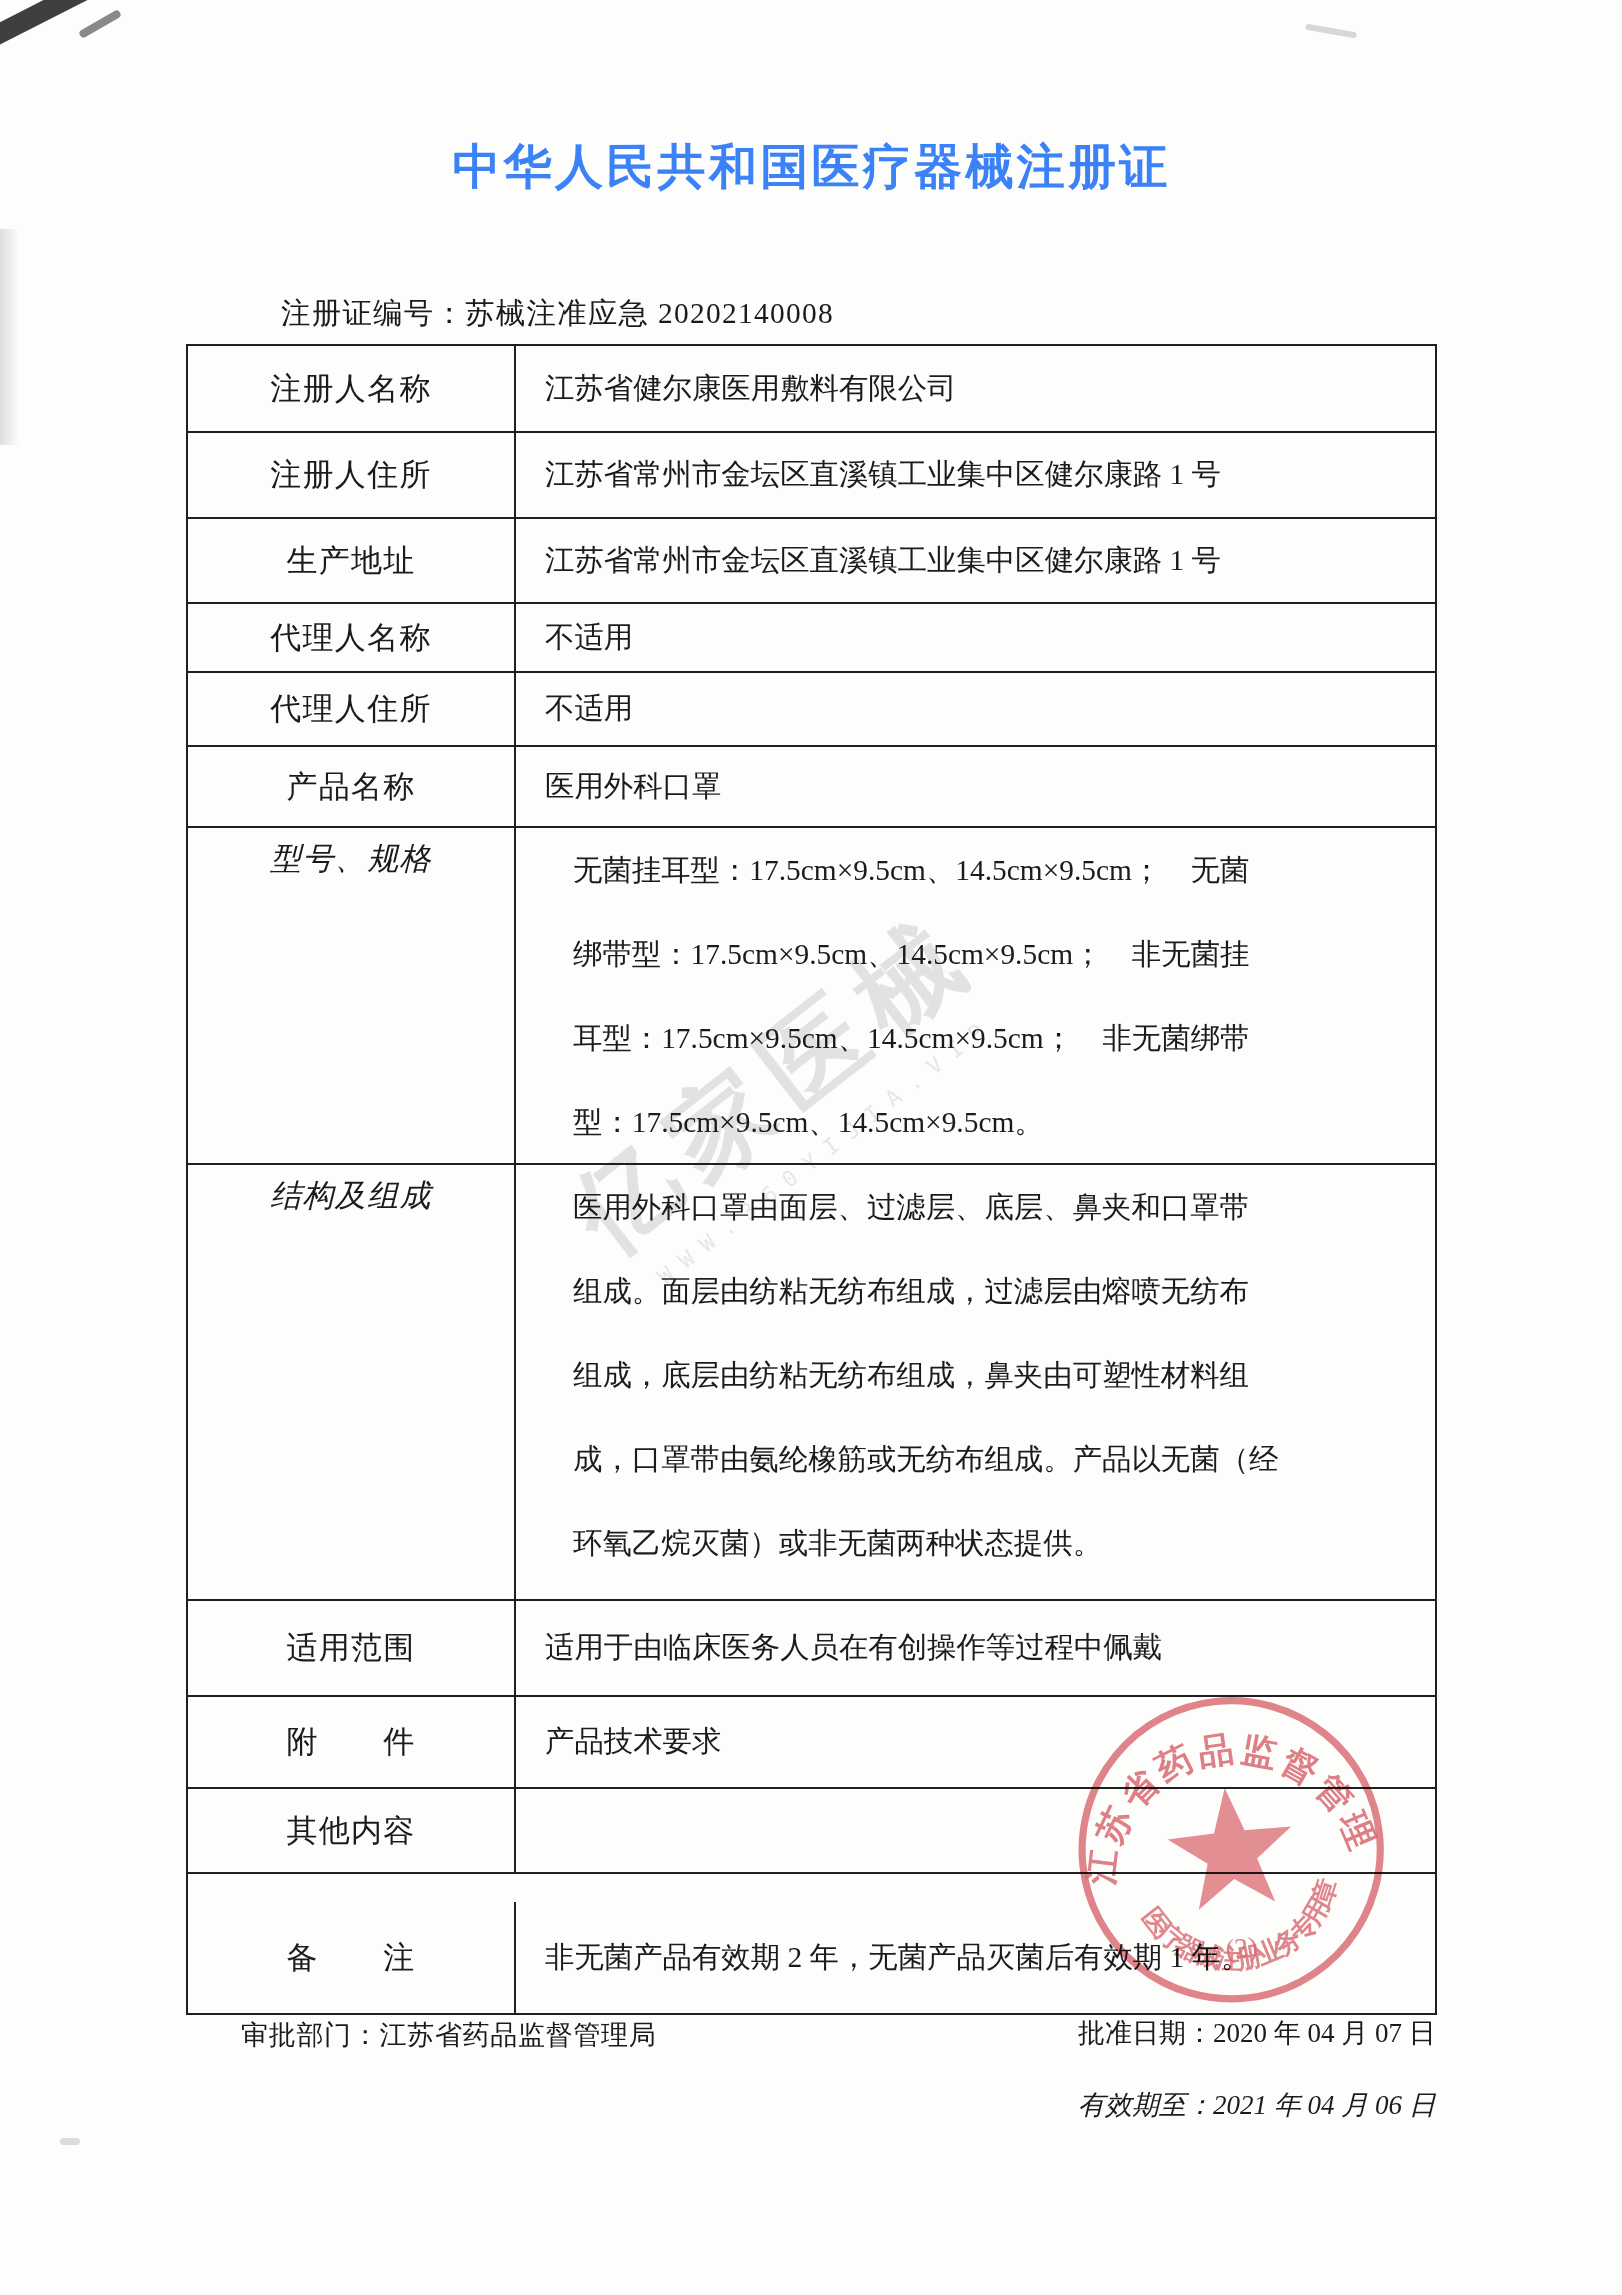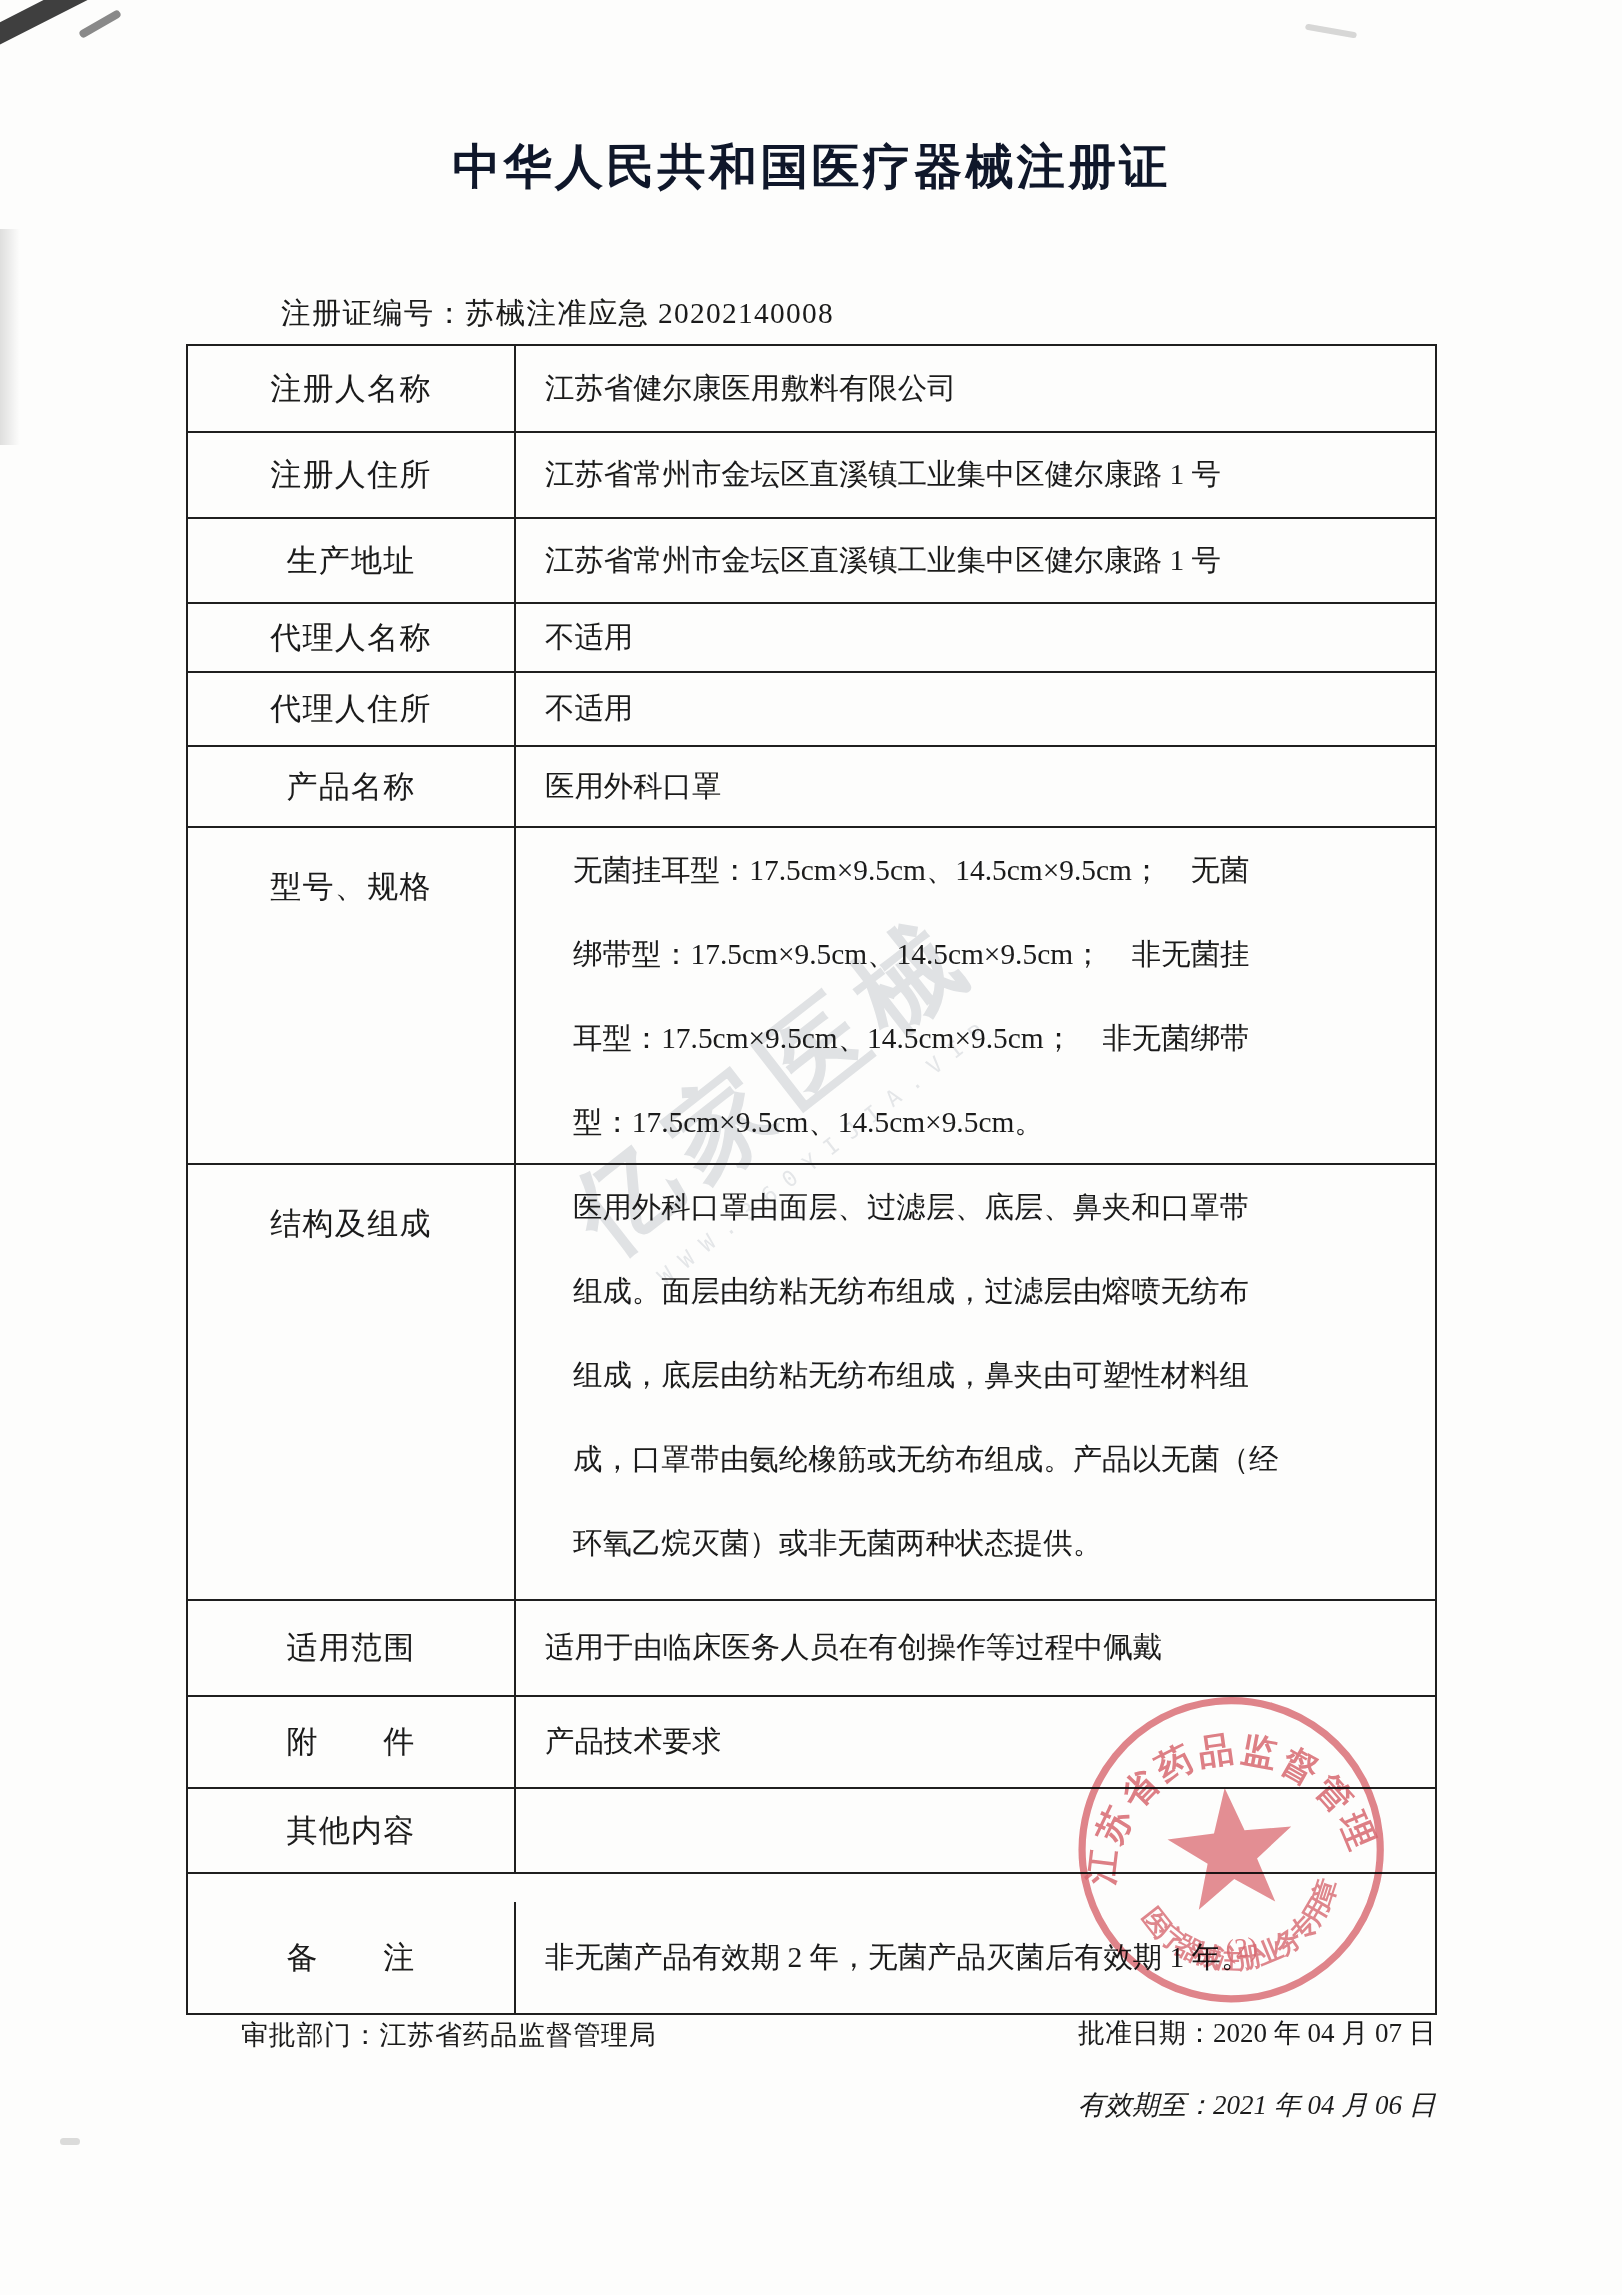--- a/index.html
+++ b/index.html
@@ -11,34 +11,34 @@
   .art-corner2{position:absolute;left:77px;top:19.6px;width:46px;height:7.9px;background:#2a2a2a;
                transform:rotate(-30deg);opacity:.55;border-radius:3.9px;}
   .art-edge{position:absolute;left:0;top:229px;width:19.6px;height:216px;
             background:linear-gradient(to right,rgba(0,0,0,.12),rgba(0,0,0,0));}
   .art-speck{position:absolute;left:1305px;top:27.5px;width:52px;height:5.9px;background:#8f8f8f;
              opacity:.35;transform:rotate(10deg);border-radius:3.3px;}
   .art-dot{position:absolute;left:60px;top:2138px;width:19.6px;height:7.2px;background:#a8a8a8;
            opacity:.4;border-radius:3.9px;}
 
   .title{position:absolute;top:135px;left:0;width:100%;text-align:center;
-         font-size:48px;font-weight:bold;letter-spacing:3.3px;color:#0f172a;}
+         font-size:48px;font-weight:bold;letter-spacing:3.3px;color:#3b82f6;}
   .regline{position:absolute;top:294px;left:281px;font-size:29.4px;letter-spacing:1.3px;}
 
   .cert-table{position:absolute;top:344px;left:186px;width:1251px;
               border:2.6px solid #1f1f1f;box-sizing:border-box;}
   .row{display:flex;border-bottom:2.6px solid #1f1f1f;box-sizing:border-box;}
   .row:last-child{border-bottom:none;margin-top:28px;}
   .cell-label{width:328px;border-right:2px solid #1f1f1f;box-sizing:border-box;
               display:flex;align-items:center;justify-content:center;
               font-size:31px;letter-spacing:1.3px;text-align:left;}
   .cell-value{flex:1;display:flex;align-items:center;
               padding:0 18.3px 0 29px;font-size:29.4px;white-space:pre-line;}
   .row.multi .cell-value{align-items:flex-start;line-height:84px;padding-top:0;margin-left:28px;}
-  .row.multi .cell-label{align-items:flex-start;padding-top:38px;}
+  .row.multi .cell-label{align-items:flex-start;padding-top:10px;font-style:italic;}
 
   .dept{position:absolute;top:2017px;left:241px;font-size:27px;letter-spacing:0.7px;}
   .approval-date{position:absolute;top:2015px;left:1078px;font-size:27px;}
   .valid-until{position:absolute;top:2087px;left:1078px;font-size:27px;font-style:italic;}
 
   .watermark{position:absolute;left:432px;top:995px;width:811px;height:340px;
              transform:rotate(-38deg);pointer-events:none;text-align:center;}
   .wm-big{font-size:101px;font-weight:bold;letter-spacing:17px;
           color:rgba(108,118,134,0.20);font-family:"DejaVu Sans","Liberation Sans",sans-serif;}
   .wm-small{font-size:22px;letter-spacing:13px;color:rgba(108,118,134,0.17);

